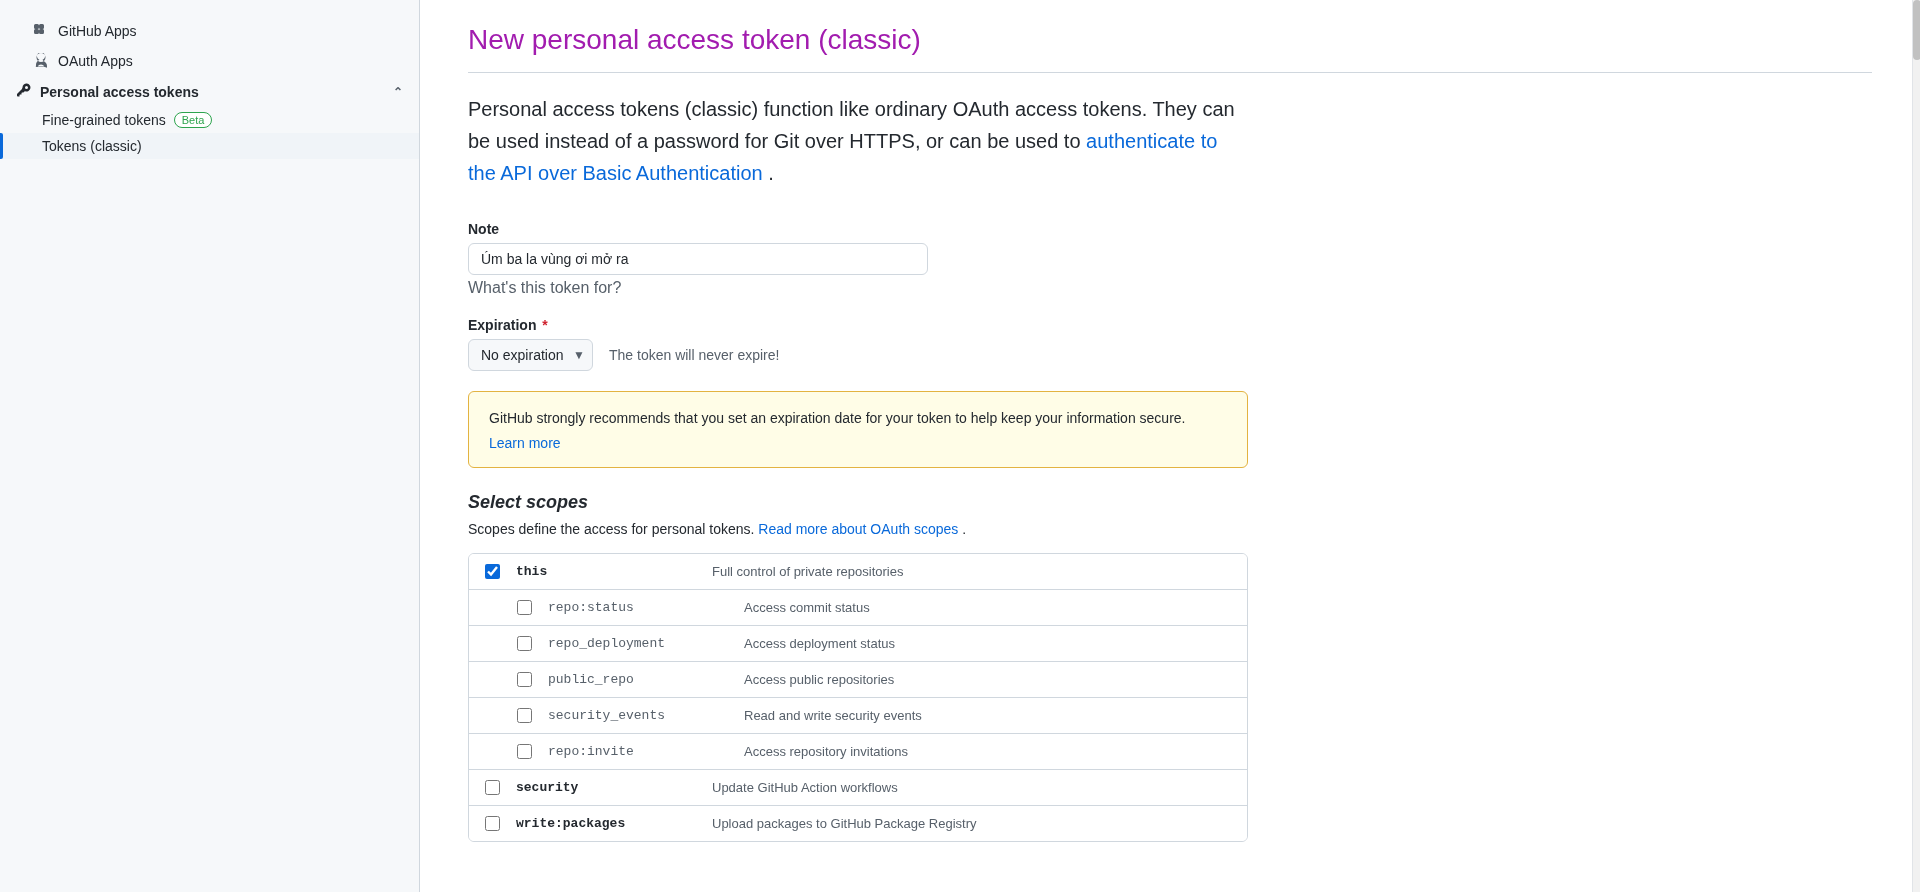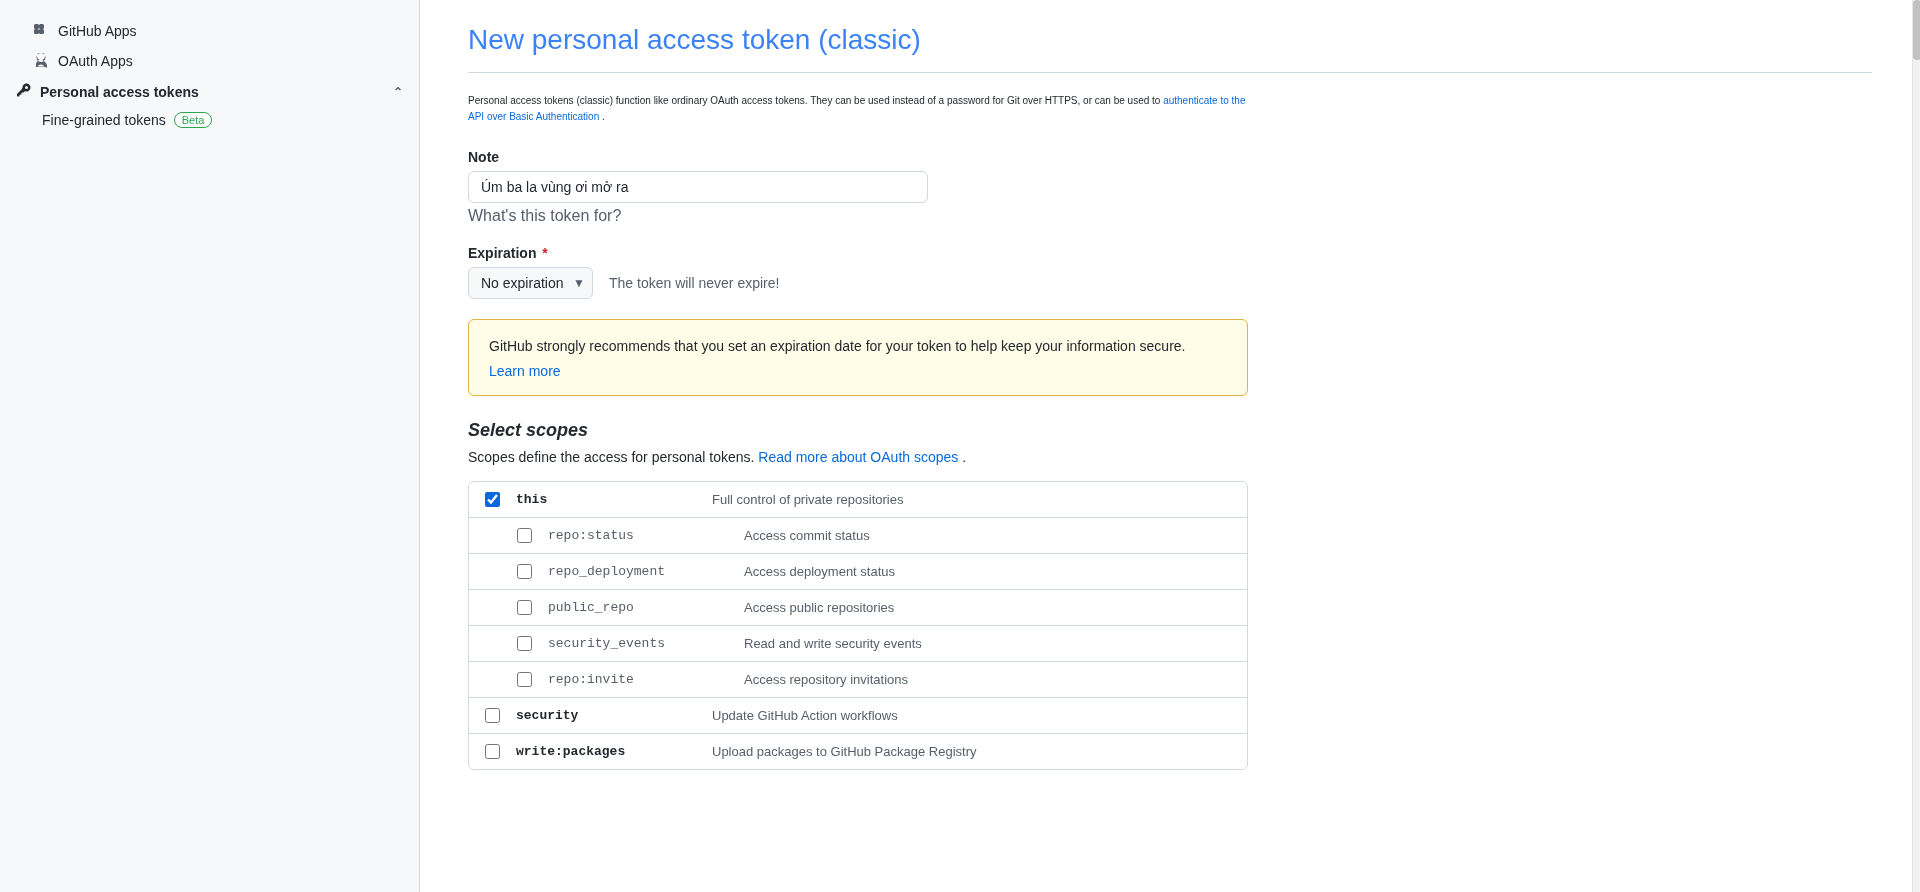--- a/index.html
+++ b/index.html
@@ -90,35 +90,35 @@
     
     .main-content {
       flex: 1;
       overflow-y: auto;
       padding: 24px 48px;
     }
 
     .page-title {
       font-size: 28px;
       font-weight: 400;
-      color: #3b82f6;
+      color: #a21caf;
       margin-bottom: 16px;
     }
 
     .divider {
       border: none;
       border-top: 1px solid #d0d7de;
       margin-bottom: 20px;
     }
 
     .description-text {
-      font-size: 10px;
+      font-size: 20px;
       color: #24292f;
       line-height: 1.6;
-      margin-bottom: 24px;
+      margin-bottom: 32px;
       max-width: 780px;
     }
 
     .description-text a {
       color: #0969da;
       text-decoration: none;
     }
 
     .form-group {
       margin-bottom: 20px;
@@ -342,20 +342,23 @@
       <span style="font-weight:600;">Personal access tokens</span>
     </div>
     <span style="font-size:12px; color:#57606a;">⌃</span>
   </div>
 
   <div class="sidebar-sub-item">
     <span>Fine-grained tokens</span>
     <span class="beta-badge">Beta</span>
   </div>
 
+  <div class="sidebar-sub-item active">
+    <span>Tokens (classic)</span>
+  </div>
 </aside>
 
 <main class="main-content">
 
   <h1 class="page-title">New personal access token (classic)</h1>
   <hr class="divider">
 
   <p class="description-text">
     <span>Personal access tokens (classic) function like ordinary OAuth access tokens. They can be used instead of a password for Git over HTTPS, or can be used to</span>
     <a href="#">authenticate to the API over Basic Authentication</a>

